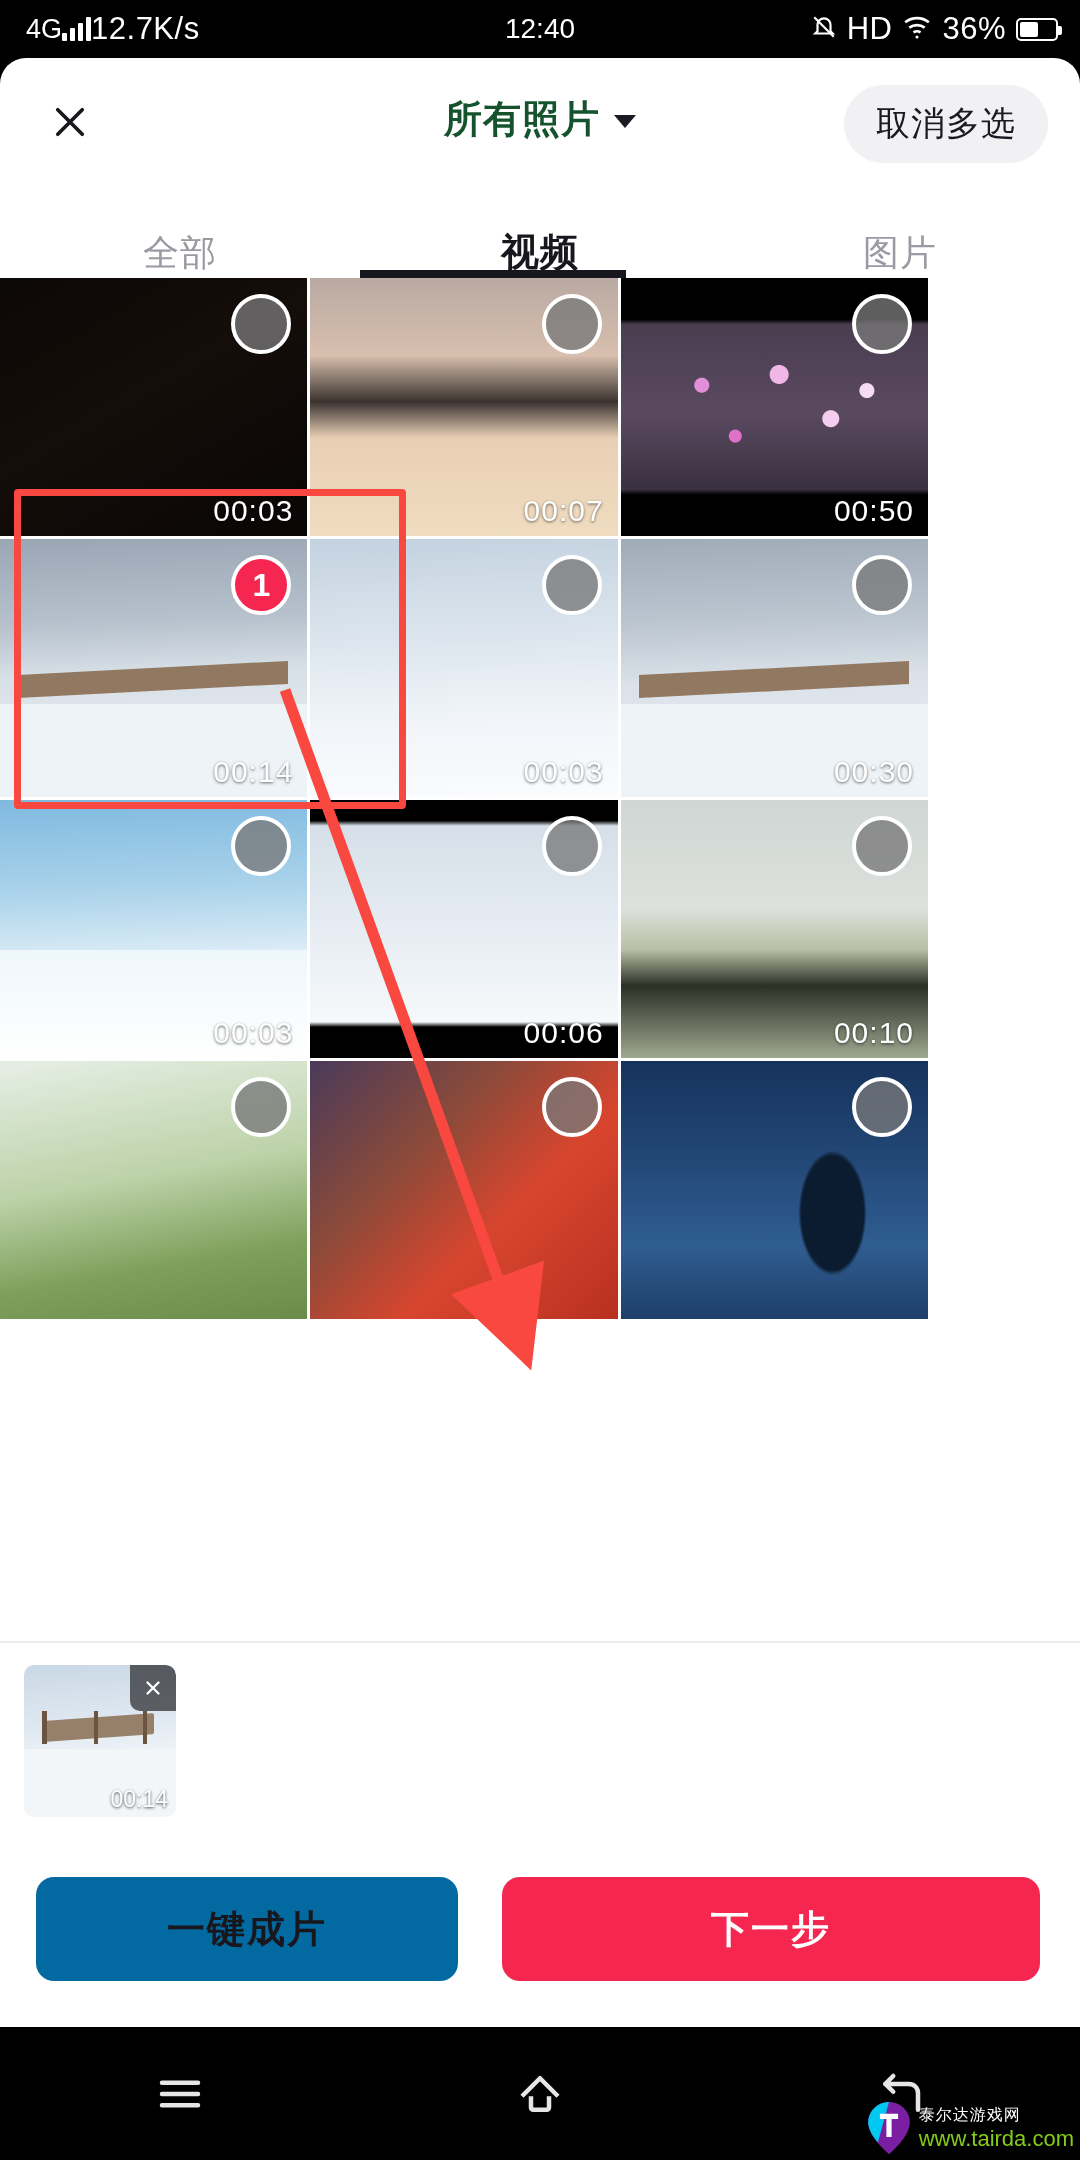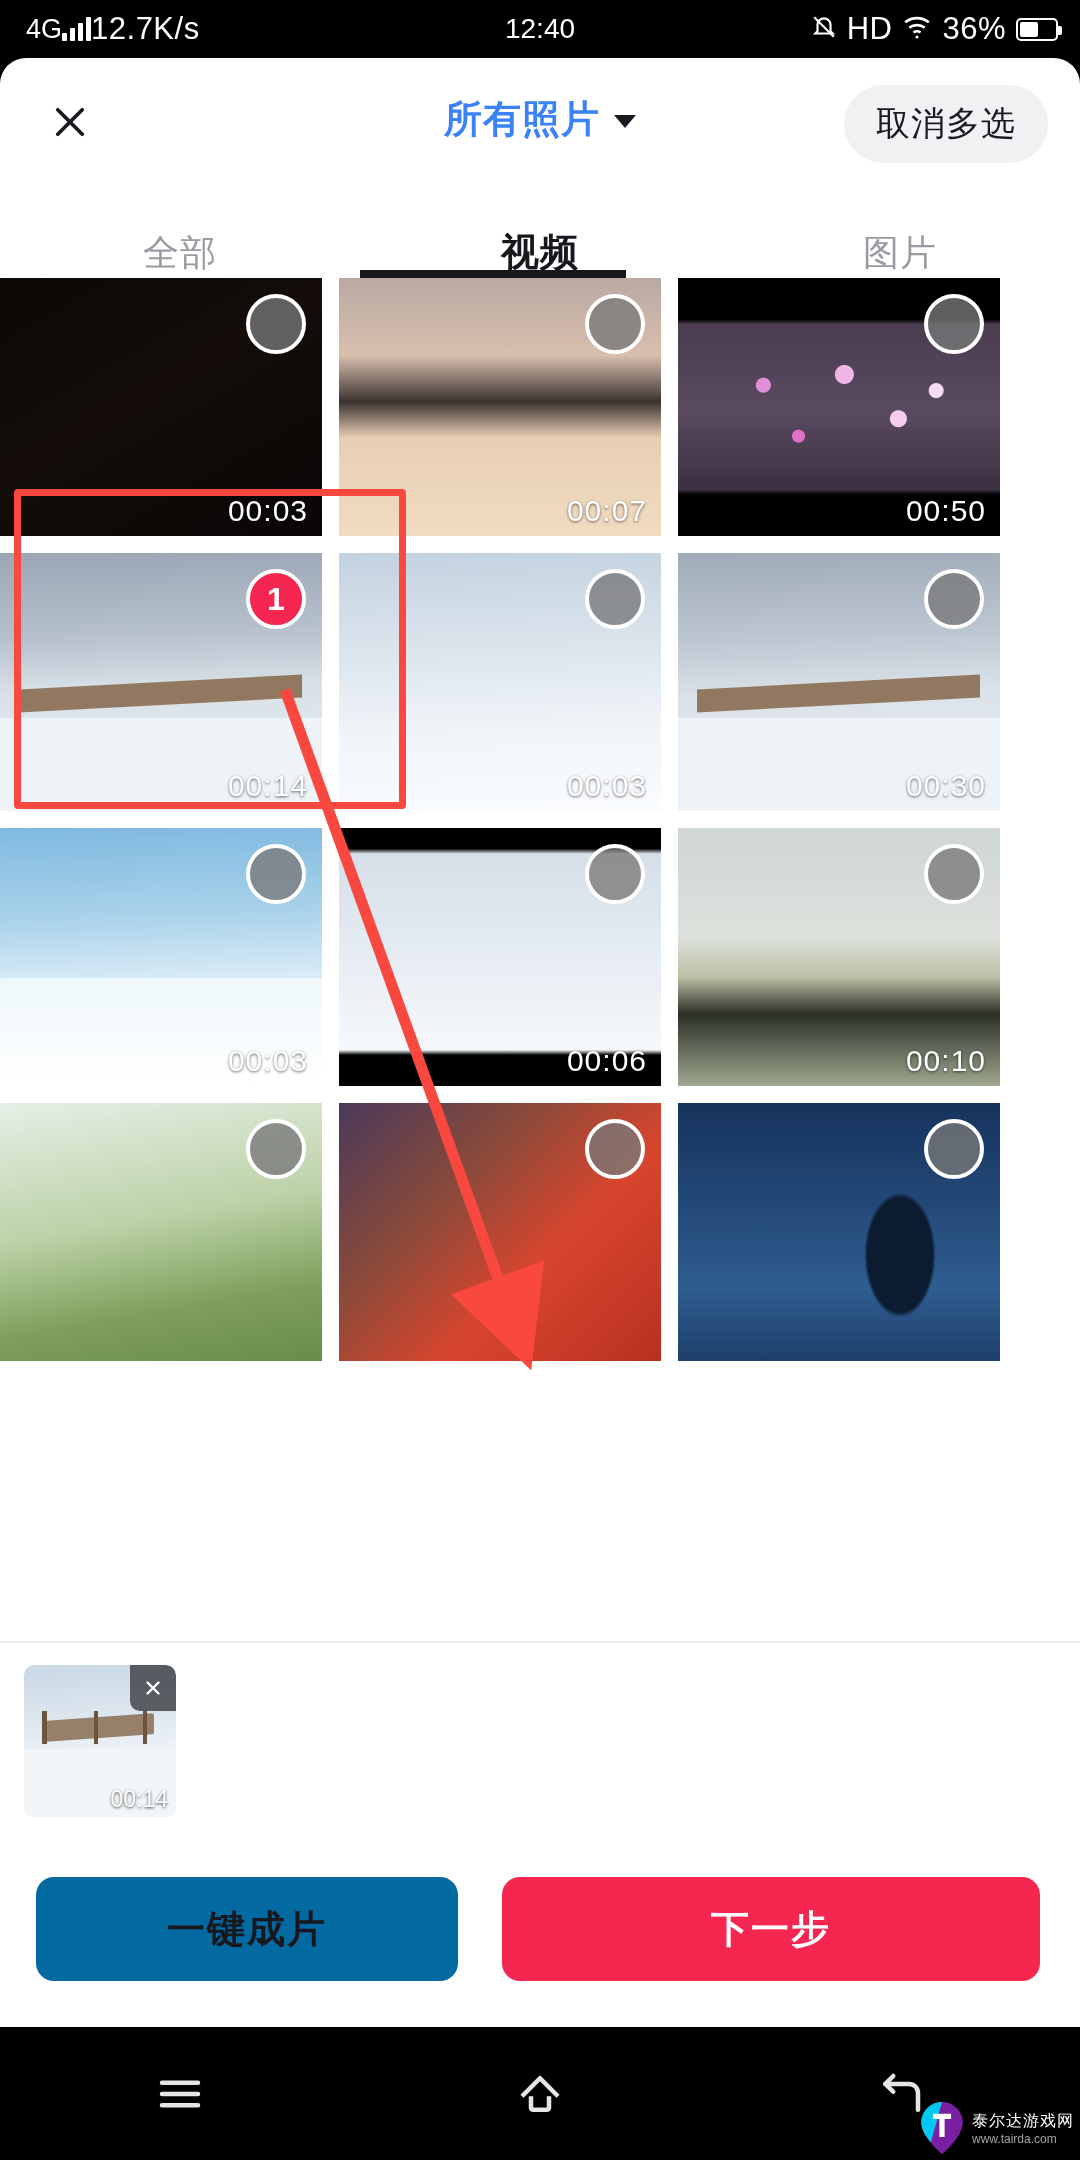--- a/index.html
+++ b/index.html
@@ -39,38 +39,38 @@
     background: #fff; border-radius: 26px 26px 0 0; overflow: hidden;
   }
 
   
   .appbar { position: relative; height: 128px; }
   .close-btn { position: absolute; left: 38px; top: 32px; width: 64px; height: 64px;
                display:flex; align-items:center; justify-content:center; }
   .close-btn svg { width: 42px; height: 42px; }
   .title-wrap { position: absolute; left: 0; width: 1080px; top: 36px;
                 display: flex; align-items: center; justify-content: center; gap: 14px; }
-  .title-text { font-size: 38px; font-weight: 700; color: #3b82f6; letter-spacing: 1px; }
+  .title-text { font-size: 38px; font-weight: 700; color: #14532d; letter-spacing: 1px; }
   .chev { width: 0; height: 0; border-left: 11px solid transparent; border-right: 11px solid transparent;
           border-top: 13px solid #1a1a22; margin-top: 4px; }
   .multi-btn { position: absolute; right: 32px; top: 27px; height: 78px; padding: 0 32px;
                background: #f1f1f3; border-radius: 39px; display: flex; align-items: center;
                justify-content: center; }
   .multi-btn span { font-size: 34px; color: #1a1a22; font-weight: 500; letter-spacing: 1px; }
 
   
   .tabs { position: relative; height: 92px; display: flex; }
   .tab { flex: 1; display: flex; align-items: flex-end; justify-content: center; padding-top: 8px; }
   .tab span { font-size: 36px; color: #9a9aa2; letter-spacing: 1px; }
   .tab.active span { color: #17171d; font-weight: 700; font-size: 38px; }
   .tab-underline { position: absolute; bottom: 0; left: 360px; width: 266px; height: 8px; background: #17171d; }
 
   
-  .grid { display: grid; grid-template-columns: repeat(3, 1fr); gap: 17px;
-          width: 1000px; background: #fff; }
+  .grid { display: grid; grid-template-columns: repeat(3, 1fr); gap: 3px;
+          width: 928px; background: #fff; }
   .cell { position: relative; width: 100%; height: 258px; overflow: hidden; background: #000; }
   .cell .art { position: absolute; inset: 0; }
   .dur { position: absolute; right: 14px; bottom: 8px; color: #fff; font-size: 30px;
          letter-spacing: 1px; text-shadow: 0 1px 3px rgba(0,0,0,.6); }
   .sel { position: absolute; right: 16px; top: 16px; width: 60px; height: 60px; border-radius: 50%;
          border: 4px solid #fff; background: rgba(120,120,120,.78);
          display: flex; align-items: center; justify-content: center; }
   .sel.on { background: #f5264f; }
   .sel.on span { color:#fff; font-size: 32px; font-weight: 600; }
 
@@ -105,21 +105,21 @@
   
   .anno { position: absolute; inset: 0; pointer-events: none; }
   .anno-rect { position: absolute; left: 14px; top: 489px; width: 392px; height: 320px;
                border: 7px solid #f9483f; border-radius: 4px; }
 
   
   .wm { position: absolute; right: 6px; bottom: 6px; display: flex; align-items: center; gap: 8px; }
   .wm-pin { width: 44px; height: 52px; position: relative; }
   .wm-txt { display: flex; flex-direction: column; align-items: flex-start; }
   .wm-t1 { font-size: 16px; color: #fff; letter-spacing: 1px; }
-  .wm-t2 { font-size: 12px; color: #a3a3a3; }
+  .wm-t2 { font-size: 22px; color: #84cc16; }
 </style>
 </head>
 <body>
 
 <div id="root">
 
   <div class="statusbar">
     <div class="sb-left">
       <span class="sb-4g">4G</span>
       <span class="sig">

